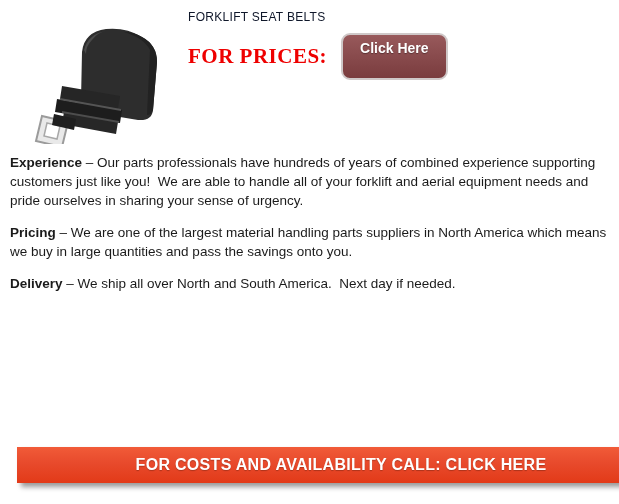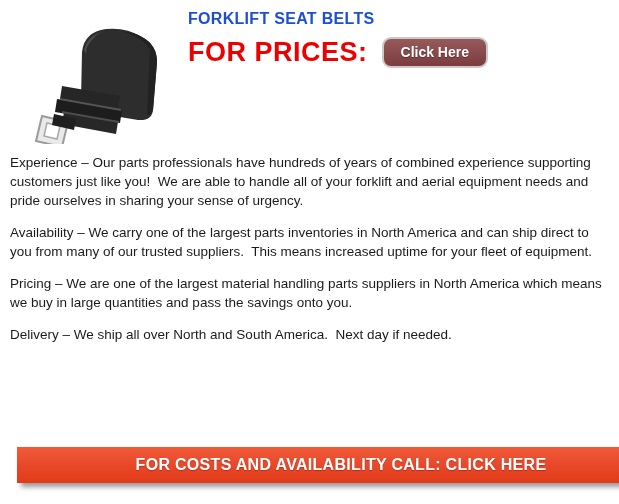--- a/index.html
+++ b/index.html
@@ -22,65 +22,65 @@
     width: 152px;
     height: 124px;
     margin-top: 12px;
   }
   .top-right {
     margin-left: 12px;
     width: 432px;
   }
   .page-title {
     margin: 2px 0 9px 0;
-    font-size: 16px;
-    font-weight: 700;
+    font-size: 12px;
+    font-weight: 400;
     letter-spacing: 0.3px;
-    color: #1d4ed8;
+    color: #0f172a;
   }
   .intro {
     margin: 0;
     font-size: 14.5px;
     line-height: 21px;
     white-space: pre-wrap;
   }
   .prices-row {
     display: flex;
     align-items: center;
     margin-top: 5px;
   }
   .for-prices {
-    font-family: Liberation Sans, sans-serif;
+    font-family: Liberation Serif, serif;
     font-weight: bold;
-    font-size: 27px;
+    font-size: 21px;
     letter-spacing: 0.5px;
   }
   .click-btn {
     margin-left: 14px;
     font-family: "Liberation Sans", "DejaVu Sans", sans-serif;
     font-size: 14px;
     font-weight: bold;
     color: #ffffff;
     background: linear-gradient(#98595b 0%, #8a4c4e 45%, #7a3c3e 100%);
     border: 2px solid #cfc8c8;
     border-radius: 9px;
-    padding: 5px 17px 6px 17px;
+    padding: 5px 17px 22px 17px;
     cursor: pointer;
     text-shadow: 0 1px 1px rgba(0,0,0,0.35);
   }
   .features {
     padding: 9px 12px 0 10px;
     font-size: 13.5px;
     line-height: 19px;
   }
   .feature {
     margin: 0 0 13px 0;
     white-space: pre-wrap;
   }
-  .feature b { font-weight: normal; }
+  .feature b { font-weight: bold; }
   .banner {
     position: absolute;
     left: 17px;
     top: 447px;
     width: 560px;
     height: 36px;
     display: flex;
     align-items: center;
     justify-content: center;
     background: linear-gradient(180deg, #f15b38 0%, #e84a2c 45%, #e23a18 100%);
@@ -125,20 +125,19 @@
       <div class="prices-row">
         <span class="for-prices" style="color:#ee0000;">FOR PRICES:</span>
         <button class="click-btn">Click Here</button>
       </div>
     </div>
 
   </div>
 
   <div class="features">
     <p class="feature"><b>Experience</b> <span>– Our parts professionals have hundreds of years of combined experience supporting customers just like you!  We are able to handle all of your forklift and aerial equipment needs and pride ourselves in sharing your sense of urgency.</span></p>
-    <p class="feature"><b>Availability</b> <span>– We carry one of the largest parts inventories in North America and can ship direct to you from many of our trusted suppliers.  This means increased uptime for your fleet of equipment.</span></p>
     <p class="feature"><b>Pricing</b> <span>– We are one of the largest material handling parts suppliers in North America which means we buy in large quantities and pass the savings onto you.</span></p>
     <p class="feature"><b>Delivery</b> <span>– We ship all over North and South America.  Next day if needed.</span></p>
   </div>
 
   <div class="banner">FOR COSTS AND AVAILABILITY CALL: CLICK HERE</div>
 
 </div>
 
 </body></html>

